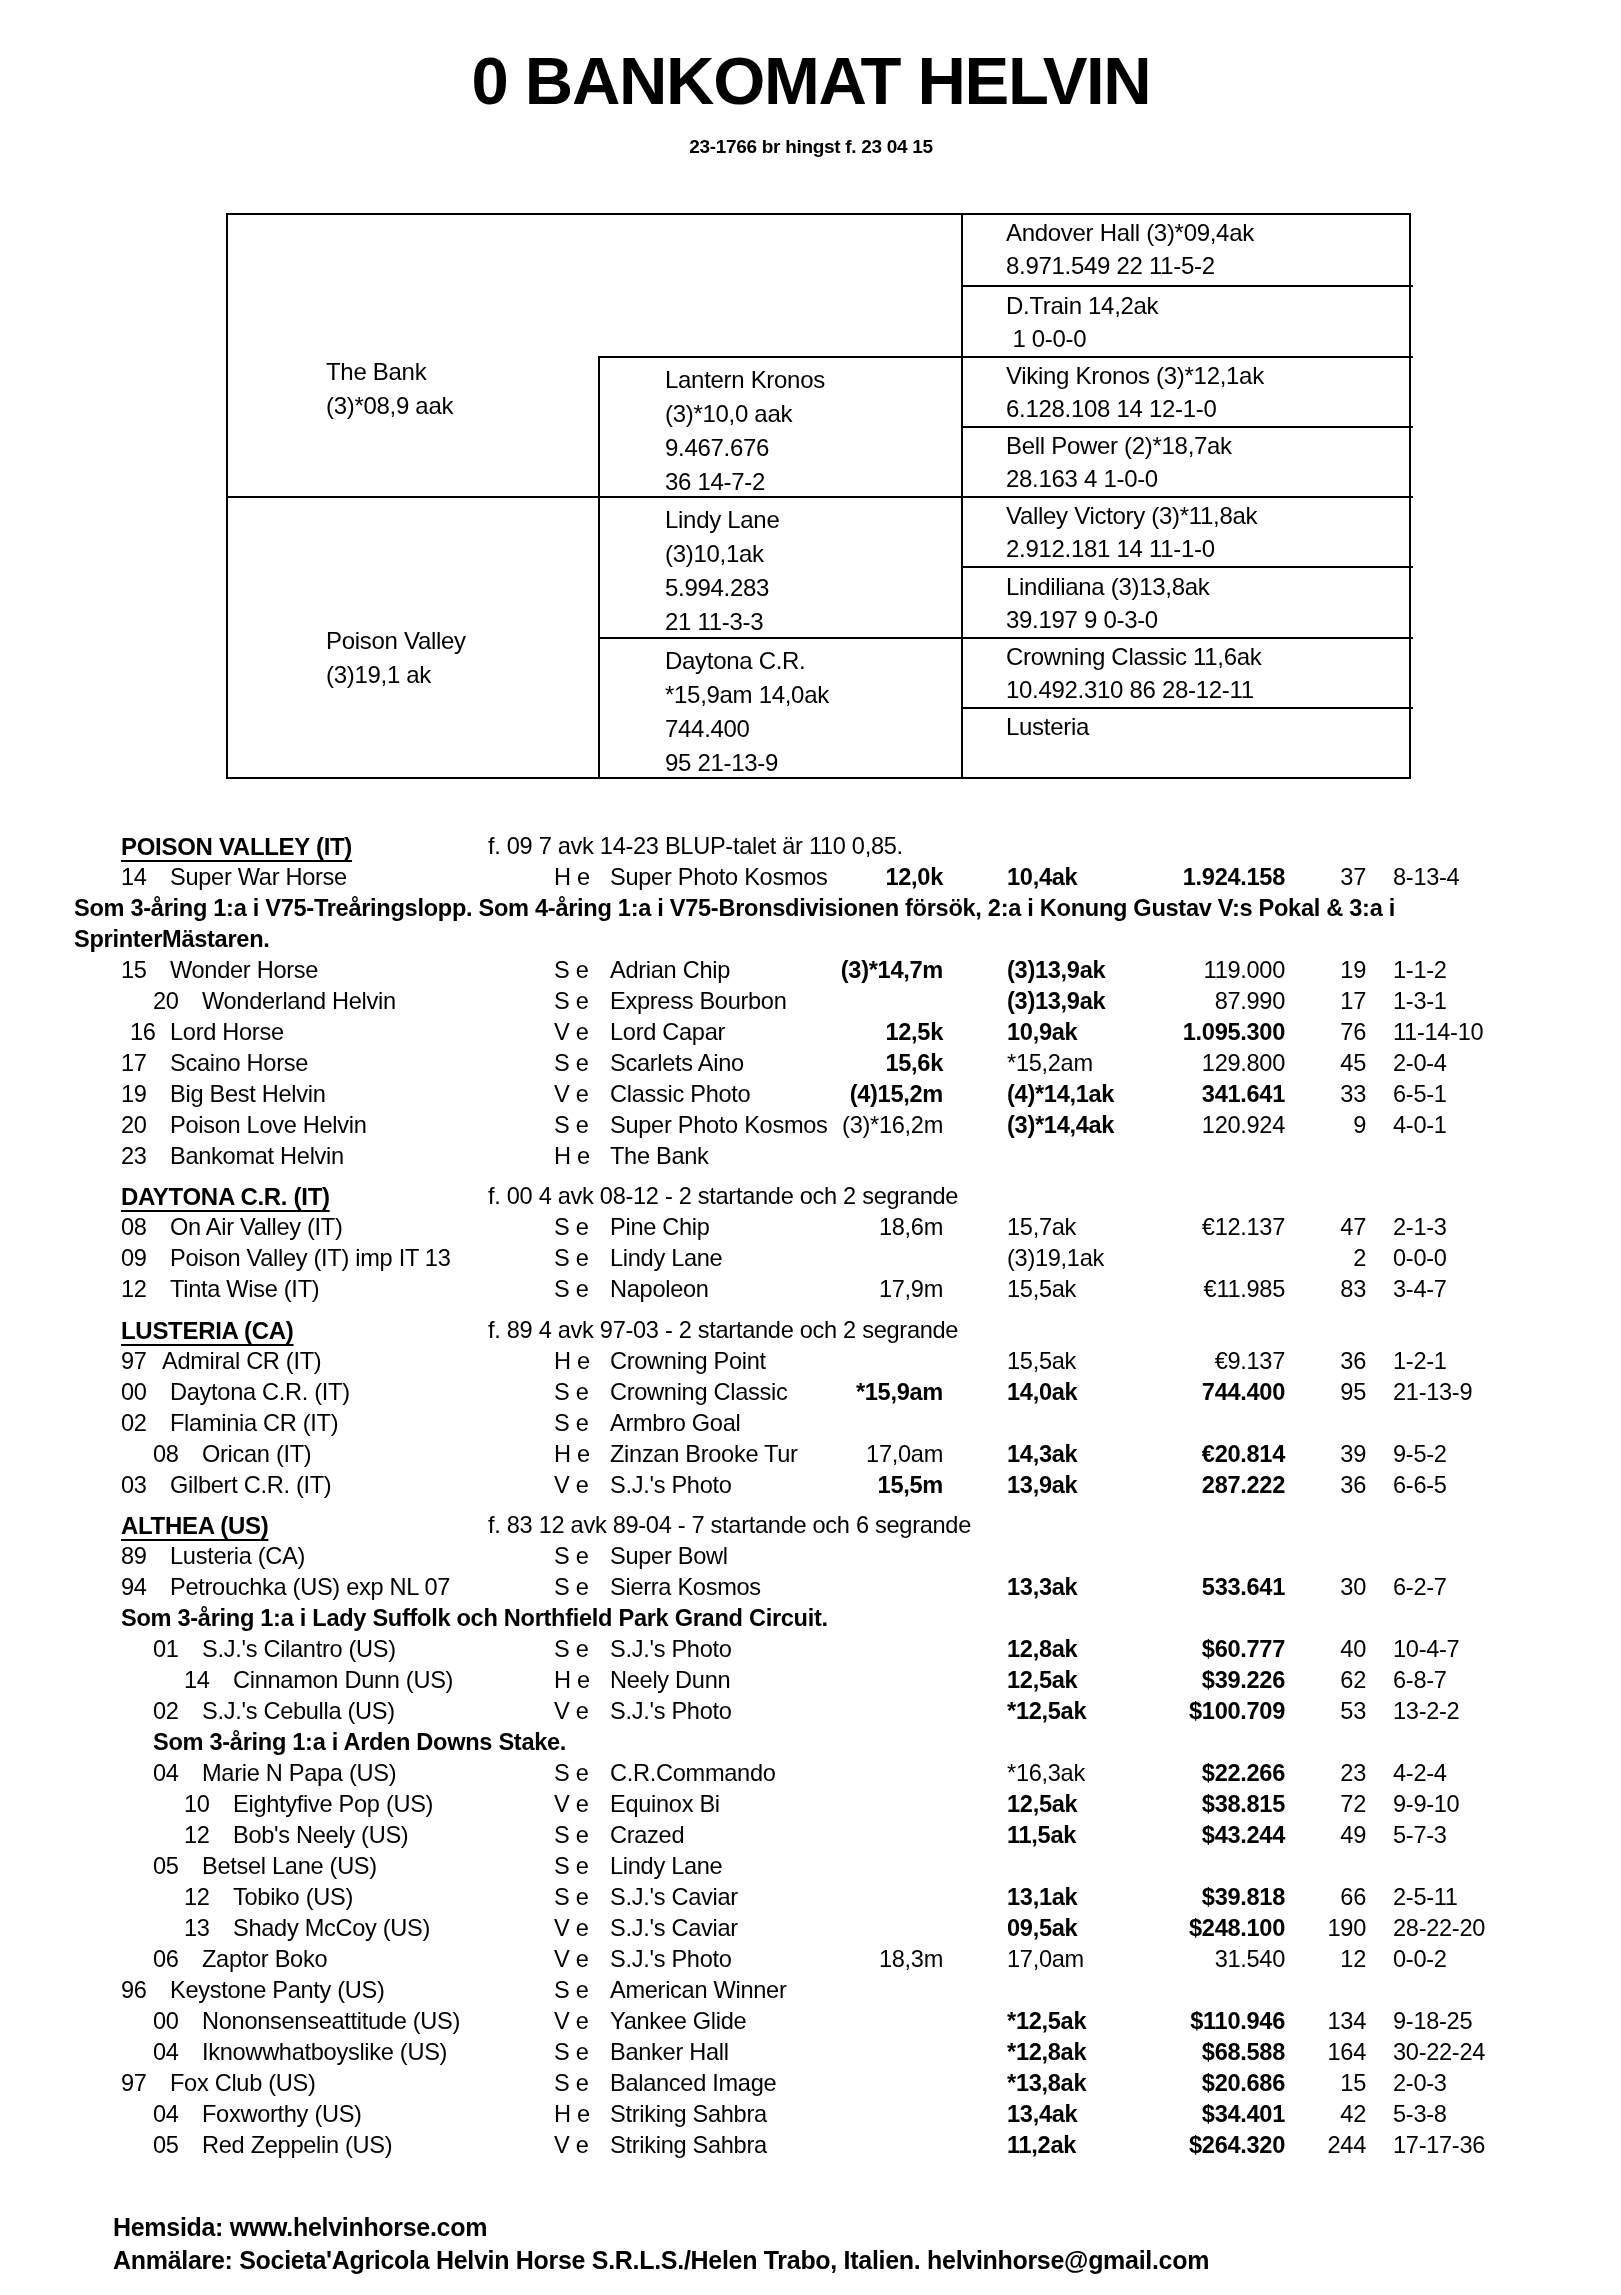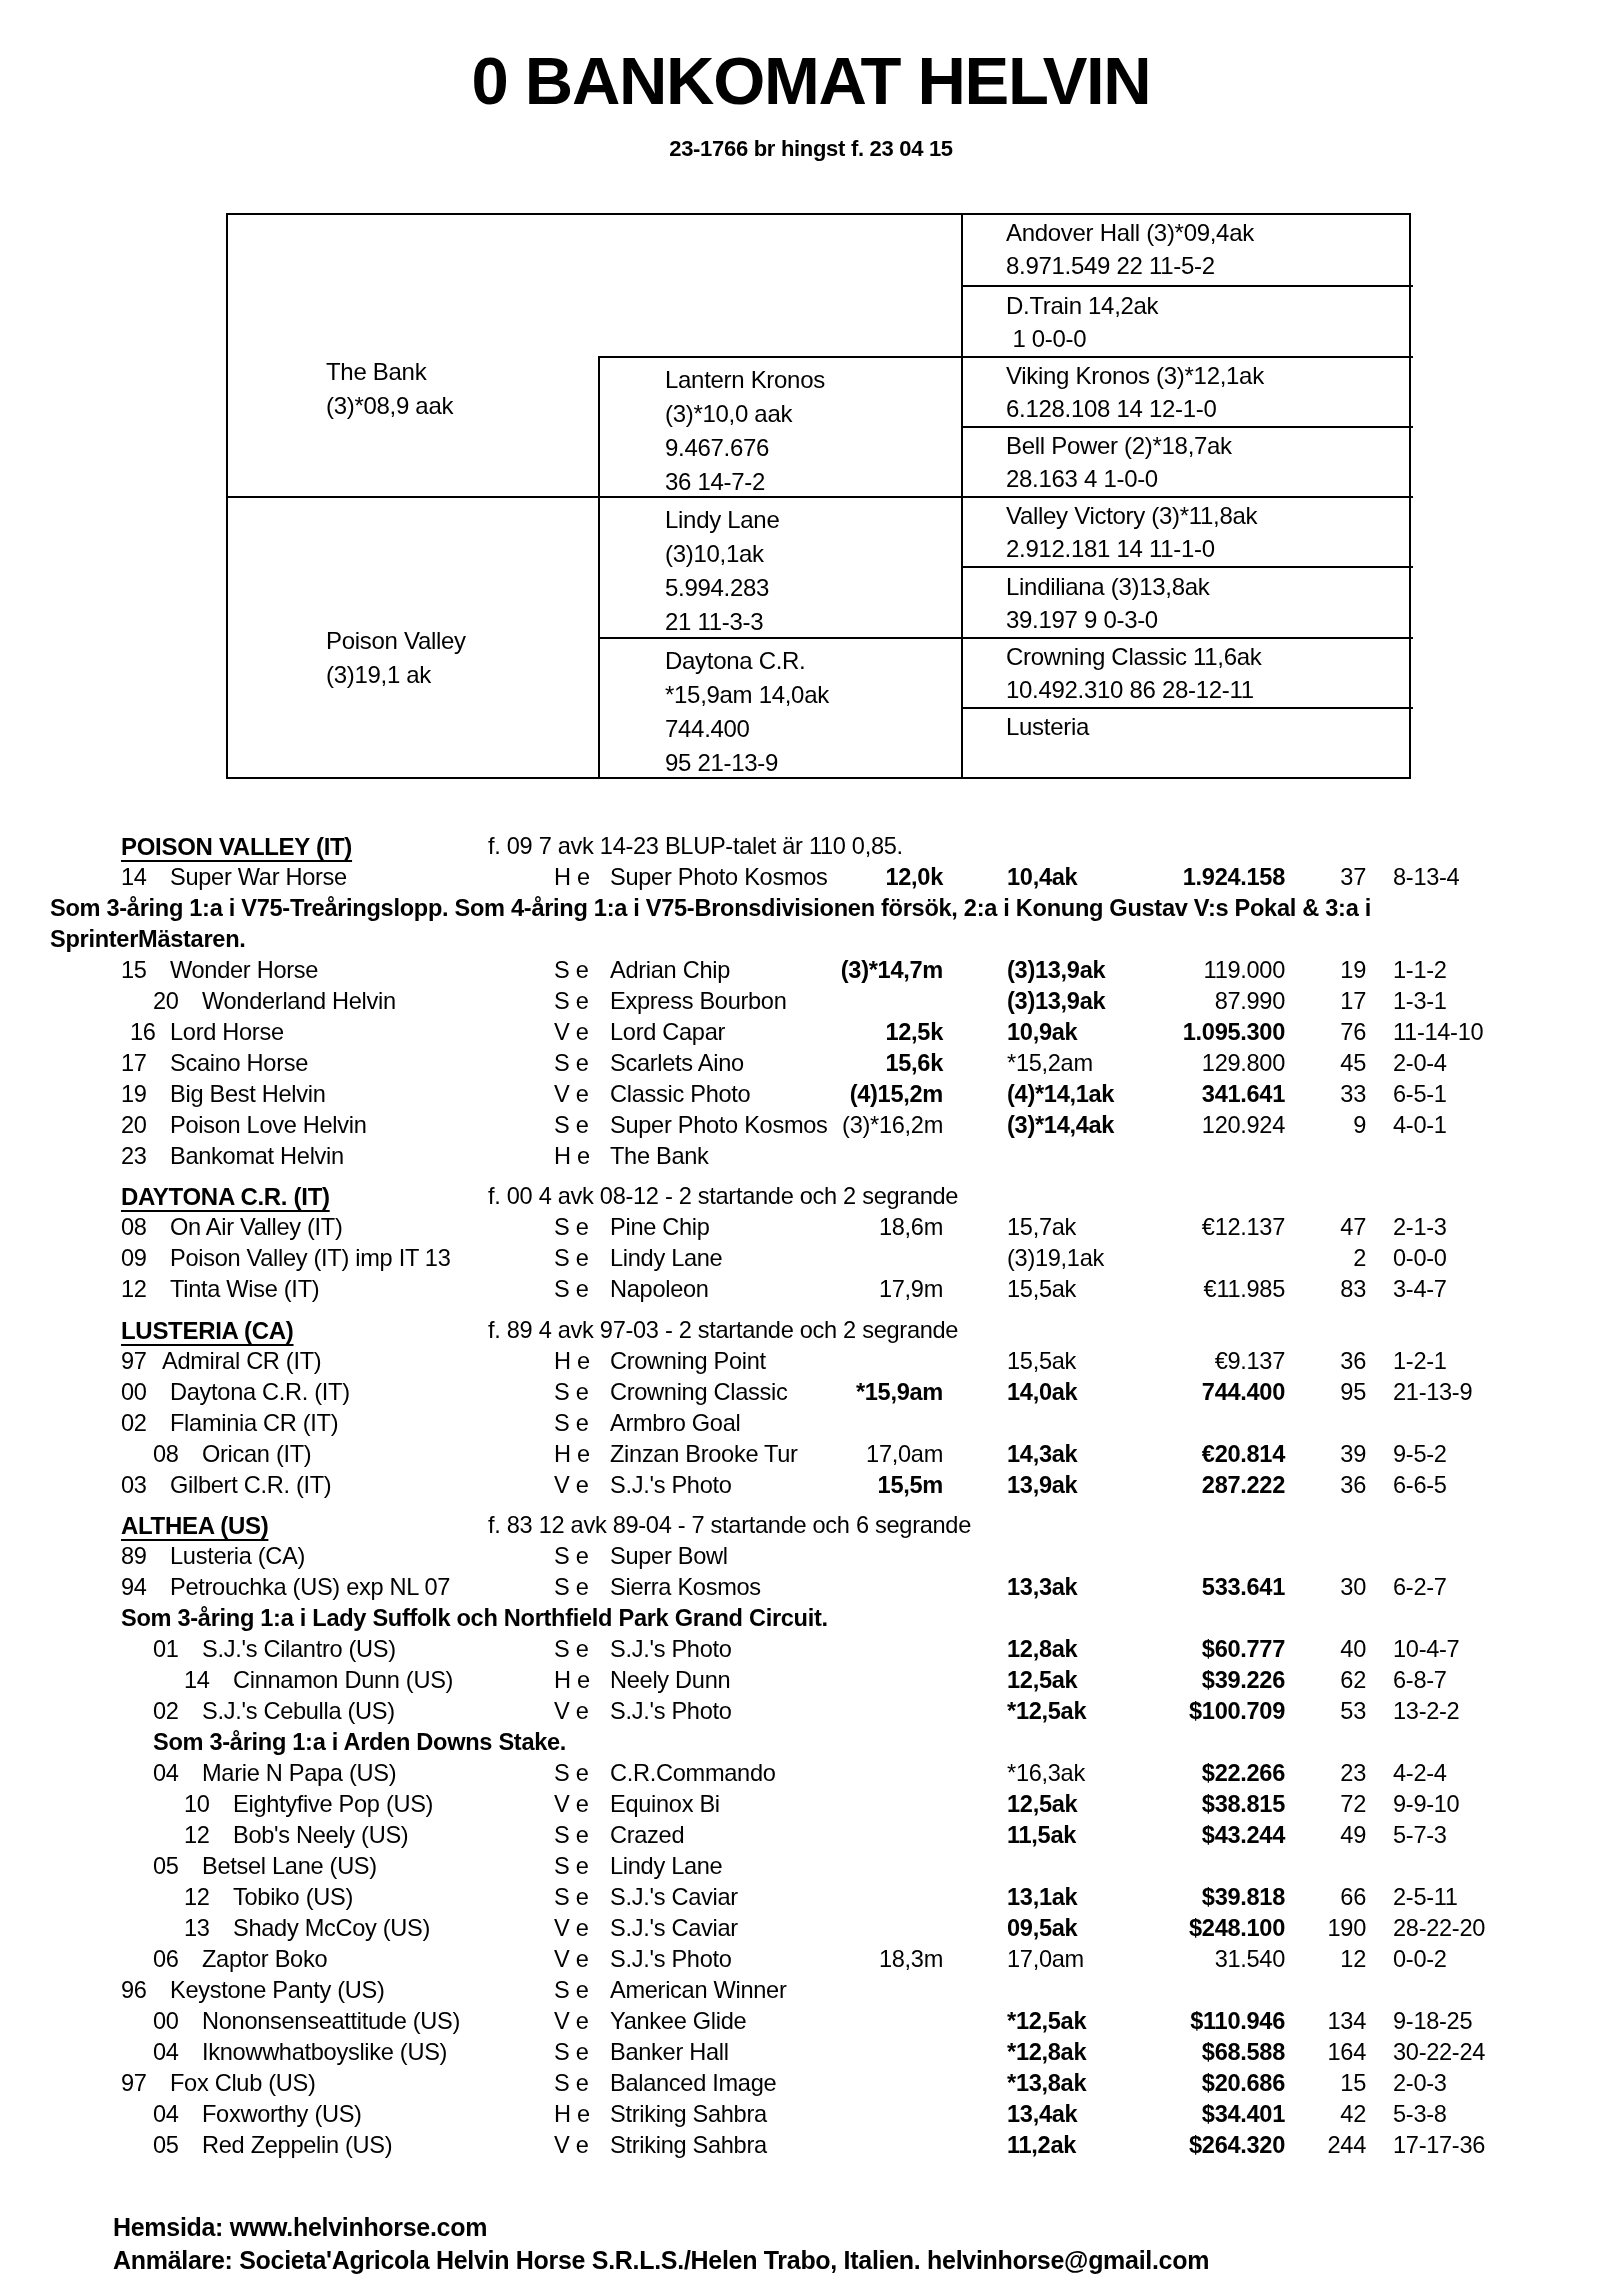--- a/index.html
+++ b/index.html
@@ -8,21 +8,21 @@
     font-family:"Liberation Sans",sans-serif;color:#000;
     letter-spacing:-0.3px;
   }
   
   .title{
     position:absolute;top:42px;left:0;width:1622px;text-align:center;
     font-size:67px;font-weight:bold;letter-spacing:-1.3px;white-space:nowrap;
   }
   .subtitle{
     position:absolute;top:136px;left:0;width:1622px;text-align:center;
-    font-size:22px;font-weight:bold;
+    font-size:19px;font-weight:bold;
   }
   
   .ped{
     position:absolute;left:226px;top:213px;width:1185px;height:566px;
     display:grid;grid-template-columns:370px 363px 452px;
     grid-template-rows:repeat(8,1fr);
     border:2.6px solid #000;box-sizing:border-box;
     font-size:24px;line-height:34px;white-space:pre-wrap;
   }
   .ped .cell{box-sizing:border-box;overflow:hidden;}
@@ -123,21 +123,21 @@
     <span class="c num" style="left: 121px;">14</span>
     <span class="c name" style="left: 170px; text-align: center;">Super War Horse</span>
     <span class="c sex">H e</span>
     <span class="c sire">Super Photo Kosmos</span>
     <span class="c r1 b">12,0k</span>
     <span class="c r2 b">10,4ak</span>
     <span class="c money b">1.924.158</span>
     <span class="c st">37</span>
     <span class="c pl">8-13-4</span>
   </div>
-    <div class="noterow" style="padding-left: 50px; width: 1394px;">Som 3-åring 1:a i V75-Treåringslopp. Som 4-åring 1:a i V75-Bronsdivisionen försök, 2:a i Konung Gustav V:s Pokal &amp; 3:a i SprinterMästaren.</div>
+    <div class="noterow" style="padding-left: 74px; width: 1394px;">Som 3-åring 1:a i V75-Treåringslopp. Som 4-åring 1:a i V75-Bronsdivisionen försök, 2:a i Konung Gustav V:s Pokal &amp; 3:a i SprinterMästaren.</div>
     <div class="row">
     <span class="c num" style="left: 121px;">15</span>
     <span class="c name" style="left: 170px;">Wonder Horse</span>
     <span class="c sex">S e</span>
     <span class="c sire">Adrian Chip</span>
     <span class="c r1 b">(3)*14,7m</span>
     <span class="c r2 b">(3)13,9ak</span>
     <span class="c money">119.000</span>
     <span class="c st">19</span>
     <span class="c pl">1-1-2</span>

